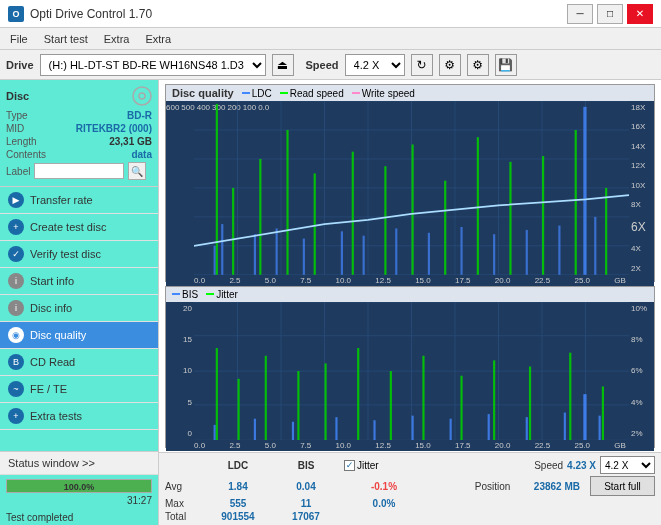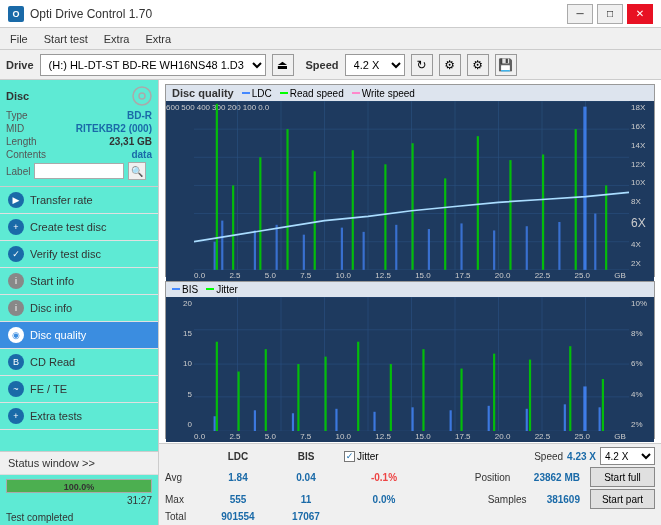--- a/index.html
+++ b/index.html
@@ -605,25 +605,20 @@
             <button class="start-btn">Start full</button>
           </div>
         </div>
       </div>
 
       <div class="stats-row">
         <span class="stats-label">Max</span>
         <span class="stats-val">555</span>
         <span class="stats-val">11</span>
         <span class="stats-val" style="width:80px;">0.0%</span>
-        <div style="margin-left:auto; display:flex; align-items:center; gap:4px;">
-          <span style="font-size:10px;color:#333;width:55px;">Samples</span>
-          <span style="font-size:10px;color:#1a6aa8;font-weight:bold;">381609</span>
-          <button class="start-btn">Start part</button>
-        </div>
       </div>
 
       <div class="stats-row">
         <span class="stats-label">Total</span>
         <span class="stats-val">901554</span>
         <span class="stats-val">17067</span>
       </div>
     </div>
   </div>
 </div>

